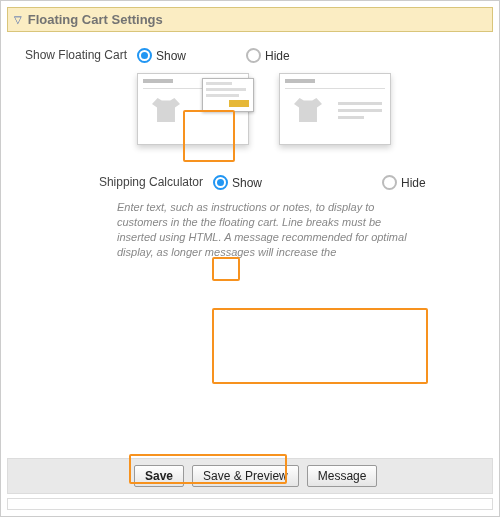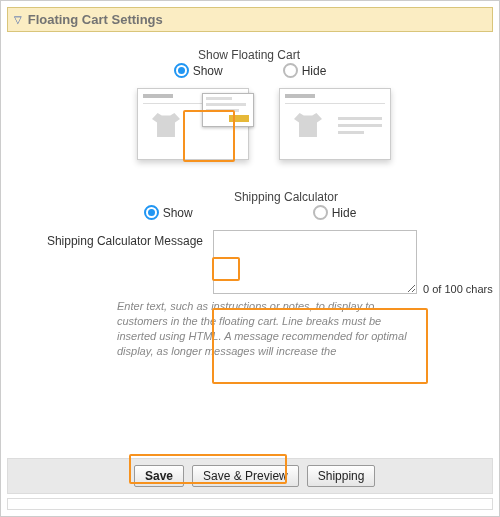--- a/index.html
+++ b/index.html
@@ -36,21 +36,20 @@
   }
   .section-body {
     padding: 16px 10px 10px 10px;
     position: relative;
   }
 
   .row {
     display: flex;
     align-items: center;
     margin-bottom: 10px;
-    flex-direction: column;
   }
   .row .label {
     width: 120px;
     text-align: right;
     padding-right: 10px;
     color: #444;
     line-height: 1.25;
   }
   .radio-group {
     display: flex;
@@ -285,35 +284,28 @@
             </span>
           <span>Show</span>
         </span>
         <span class="radio-wrap">
           <span class="radio off"></span>
           <span>Hide</span>
         </span>
       </div>
     </div>
 
-    <div class="message-row">
-      <div class="label">Shipping Calculator Message</div>
-      <div class="message-area">
-        <textarea class="msg" style=""></textarea>
-        <span class="char-count">0 of 100 chars</span>
-      </div>
-    </div>
     <div class="helptext">Enter text, such as instructions or notes, to display to customers in the the floating cart. Line breaks must be inserted using HTML. A message recommended for optimal display, as longer messages will increase the</div>
 
     <div class="hl-orange hl-preview1"></div>
     <div class="hl-orange hl-calc-show"></div>
     <div class="hl-orange hl-textarea"></div>
   </div>
 </div>
 
 <div class="action-bar">
   <button class="btn primary">Save</button>
   <button class="btn">Save &amp; Preview</button>
-  <button class="btn">Shipping</button>
+  <button class="btn">Message</button>
 </div>
 <div class="hl-orange hl-buttons"></div>
 
 <div class="bottom-strip"></div>
 
 </body></html>

